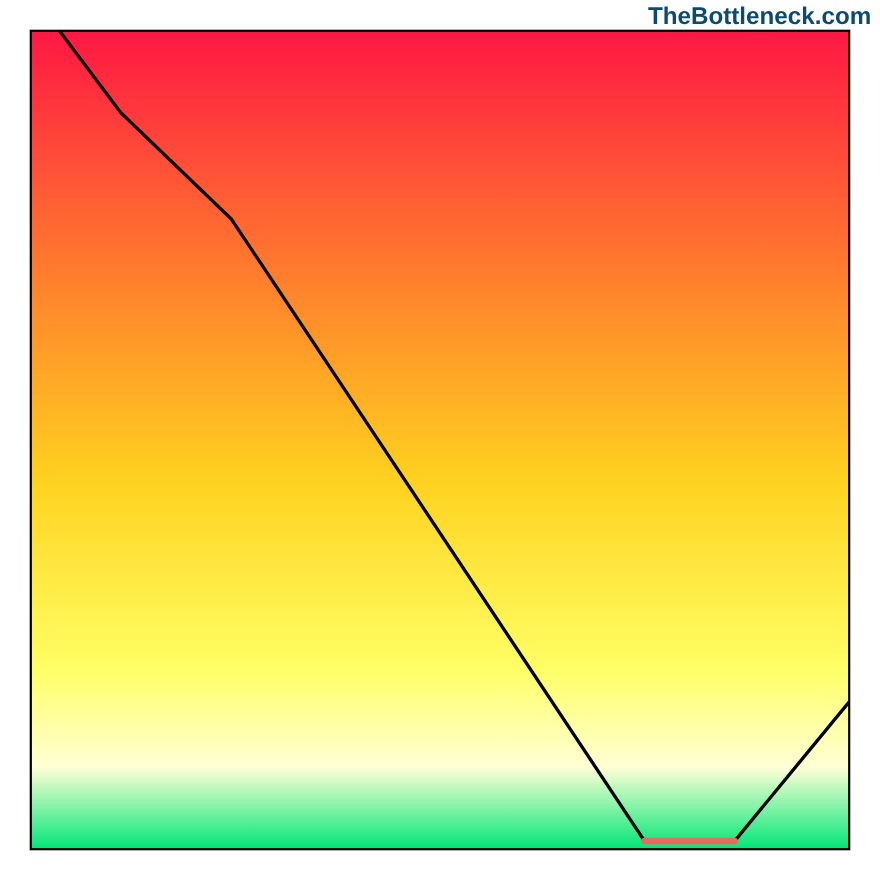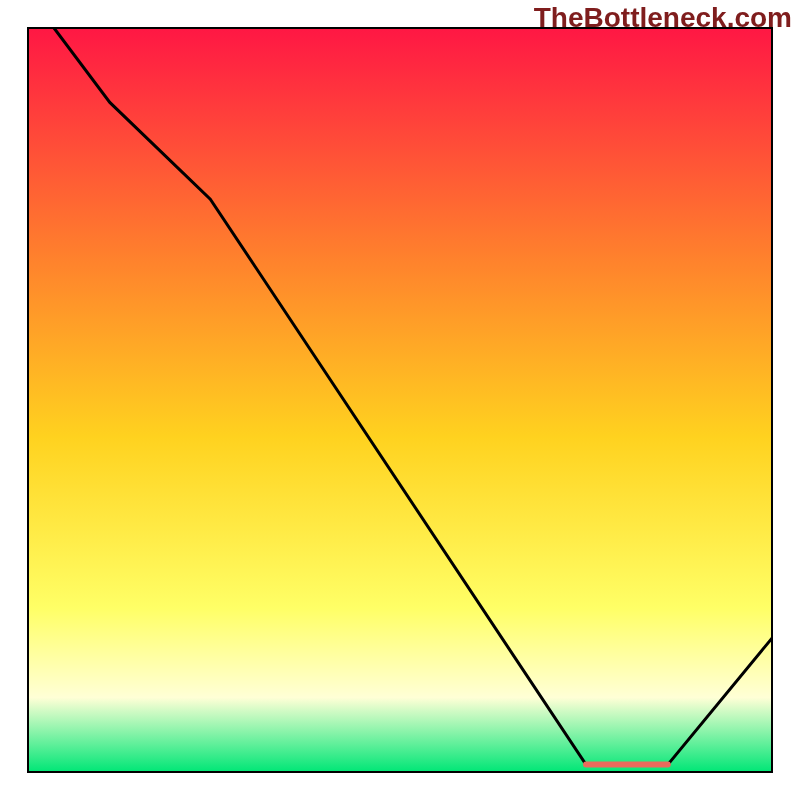--- a/index.html
+++ b/index.html
@@ -13,23 +13,23 @@
   }
   .container {
     position: relative;
     width: 800px;
     height: 800px;
   }
   .watermark {
     position: absolute;
     top: 2px;
     right: 8px;
-    font-size: 28px;
+    font-size: 22px;
     font-weight: bold;
-    color: #7f1d1d;
+    color: #0c4a6e;
     z-index: 50;
     user-select: none;
   }
   svg.chart {
     position: absolute;
     top: 0;
     left: 0;
     width: 800px;
     height: 800px;
     display: block;

